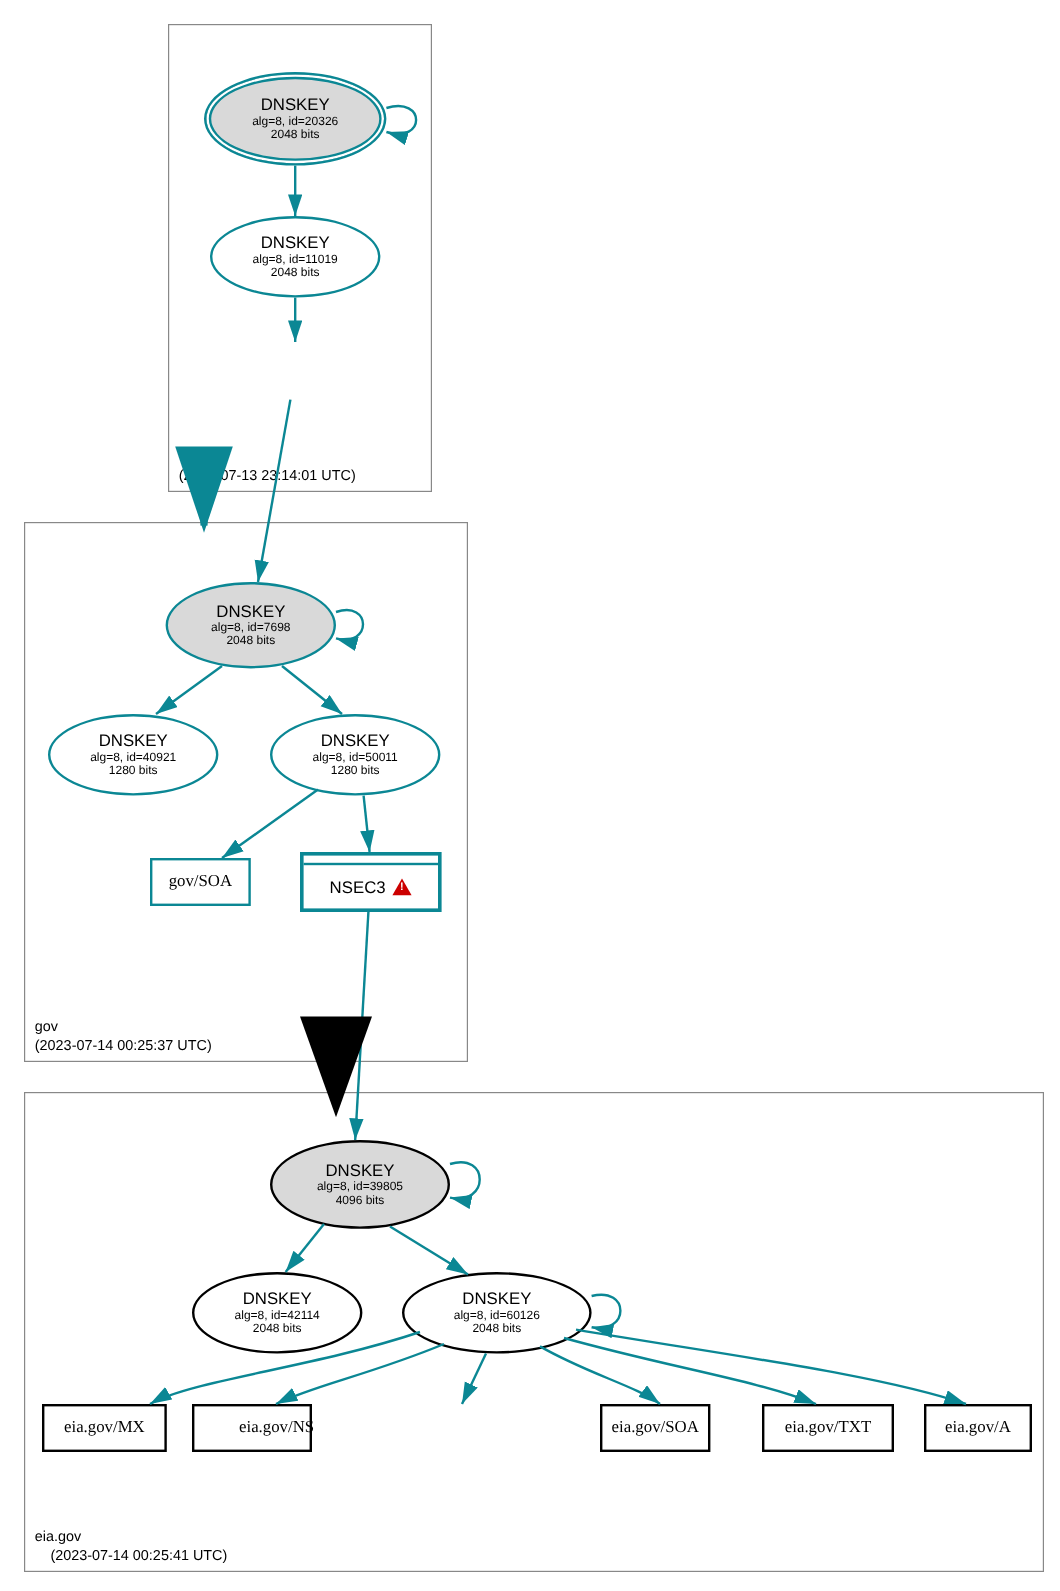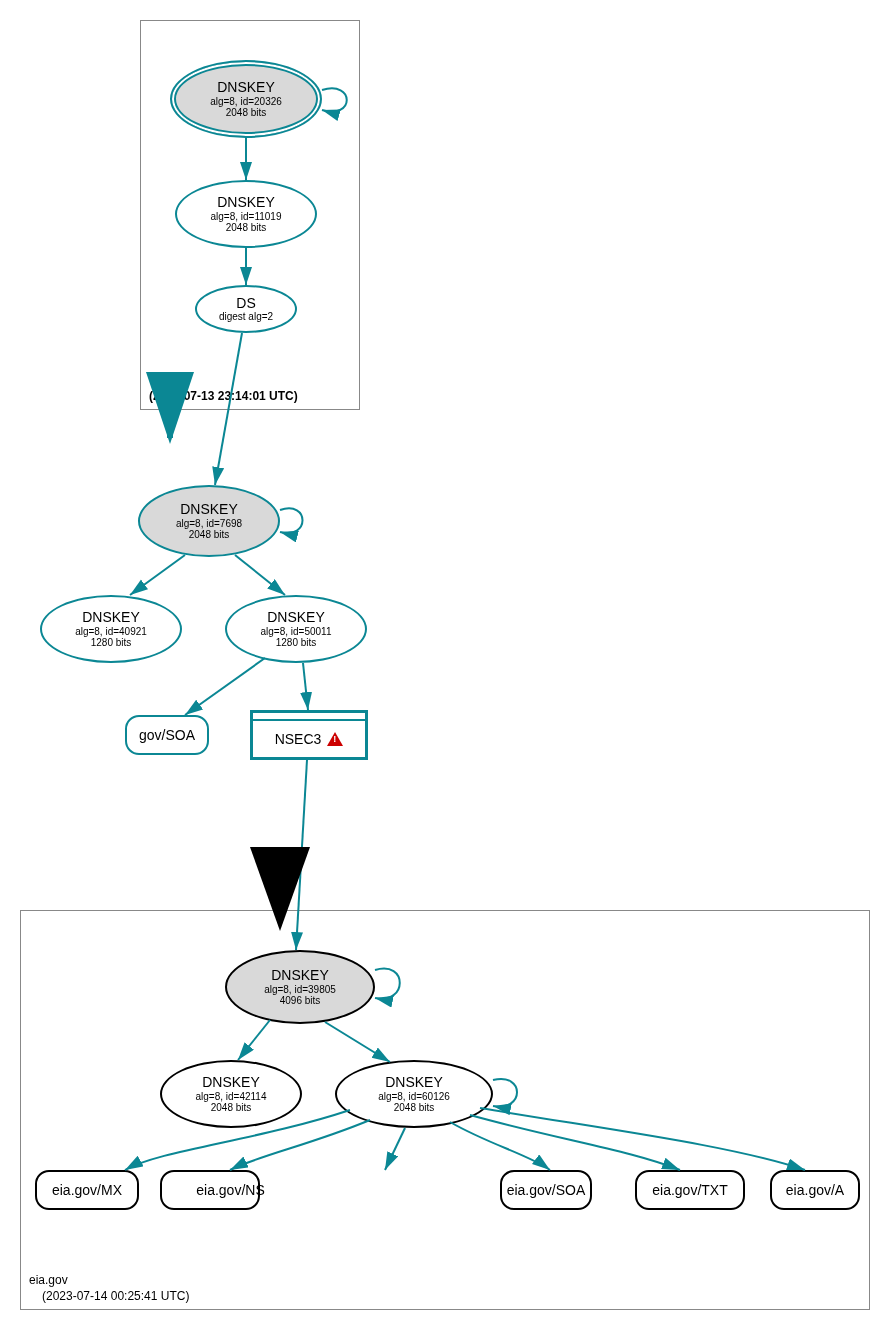--- a/index.html
+++ b/index.html
@@ -37,21 +37,22 @@
   .teal-border { border: 2px solid #0b8794; }
   .black-border { border: 2px solid #000; }
   .gray-fill { background: #d9d9d9; }
   .white-fill { background: #fff; }
   .double-ring {
     border: 2px solid #0b8794;
     border-radius: 50%;
     box-shadow: inset 0 0 0 2px #fff, inset 0 0 0 4px #0b8794;
   }
   .rounded-rect {
-    border-radius: 14px;
+    border-radius: 0;
+    font-family: Liberation Serif, serif;
   }
   .nsec3-box {
     border: 3px solid #0b8794;
     border-radius: 0;
     position: relative;
     flex-direction: row;
     gap: 6px;
   }
   .nsec3-box::before {
     content: "";
@@ -92,40 +93,40 @@
     height: 1306px;
   }
 </style>
 </head>
 <body>
 
 <div class="container">
 
   <div class="zone" style="left:130px; top:10px; width:220px; height:390px; position:absolute;">
     <div class="zone-label" style="left:8px; bottom:22px;">.</div>
-    <div class="zone-label" style="left:8px; bottom:6px;font-weight:bold;">(2023-07-13 23:14:01 UTC)</div>
+    <div class="zone-label" style="left:8px; bottom:6px;">(2023-07-13 23:14:01 UTC)</div>
   </div>
 
   <div class="node double-ring gray-fill" style="left:160px; top:50px; width:152px; height:78px;">
     <div class="title">DNSKEY</div>
     <div class="sub">alg=8, id=20326</div>
     <div class="sub">2048 bits</div>
   </div>
 
   <div class="node ellipse teal-border white-fill" style="left:165px; top:170px; width:142px; height:68px;">
     <div class="title">DNSKEY</div>
     <div class="sub">alg=8, id=11019</div>
     <div class="sub">2048 bits</div>
   </div>
 
-  <div class="node ellipse teal-border white-fill" style="left:185px; top:275px; width:102px; height:48px;">
-    <div class="title">DS</div>
-    <div class="sub">digest alg=2</div>
-  </div>
-
+
+  <div class="zone" style="left:10px; top:425px; width:370px; height:450px; position:absolute;">
+    <div class="zone-label" style="left:8px; bottom:22px;">gov</div>
+    <div class="zone-label" style="left:8px; bottom:6px;">(2023-07-14 00:25:37 UTC)</div>
+  </div>
 
   <div class="node ellipse teal-border gray-fill" style="left:128px; top:475px; width:142px; height:72px;">
     <div class="title">DNSKEY</div>
     <div class="sub">alg=8, id=7698</div>
     <div class="sub">2048 bits</div>
   </div>
 
   <div class="node ellipse teal-border white-fill" style="left:30px; top:585px; width:142px; height:68px;">
     <div class="title">DNSKEY</div>
     <div class="sub">alg=8, id=40921</div>

